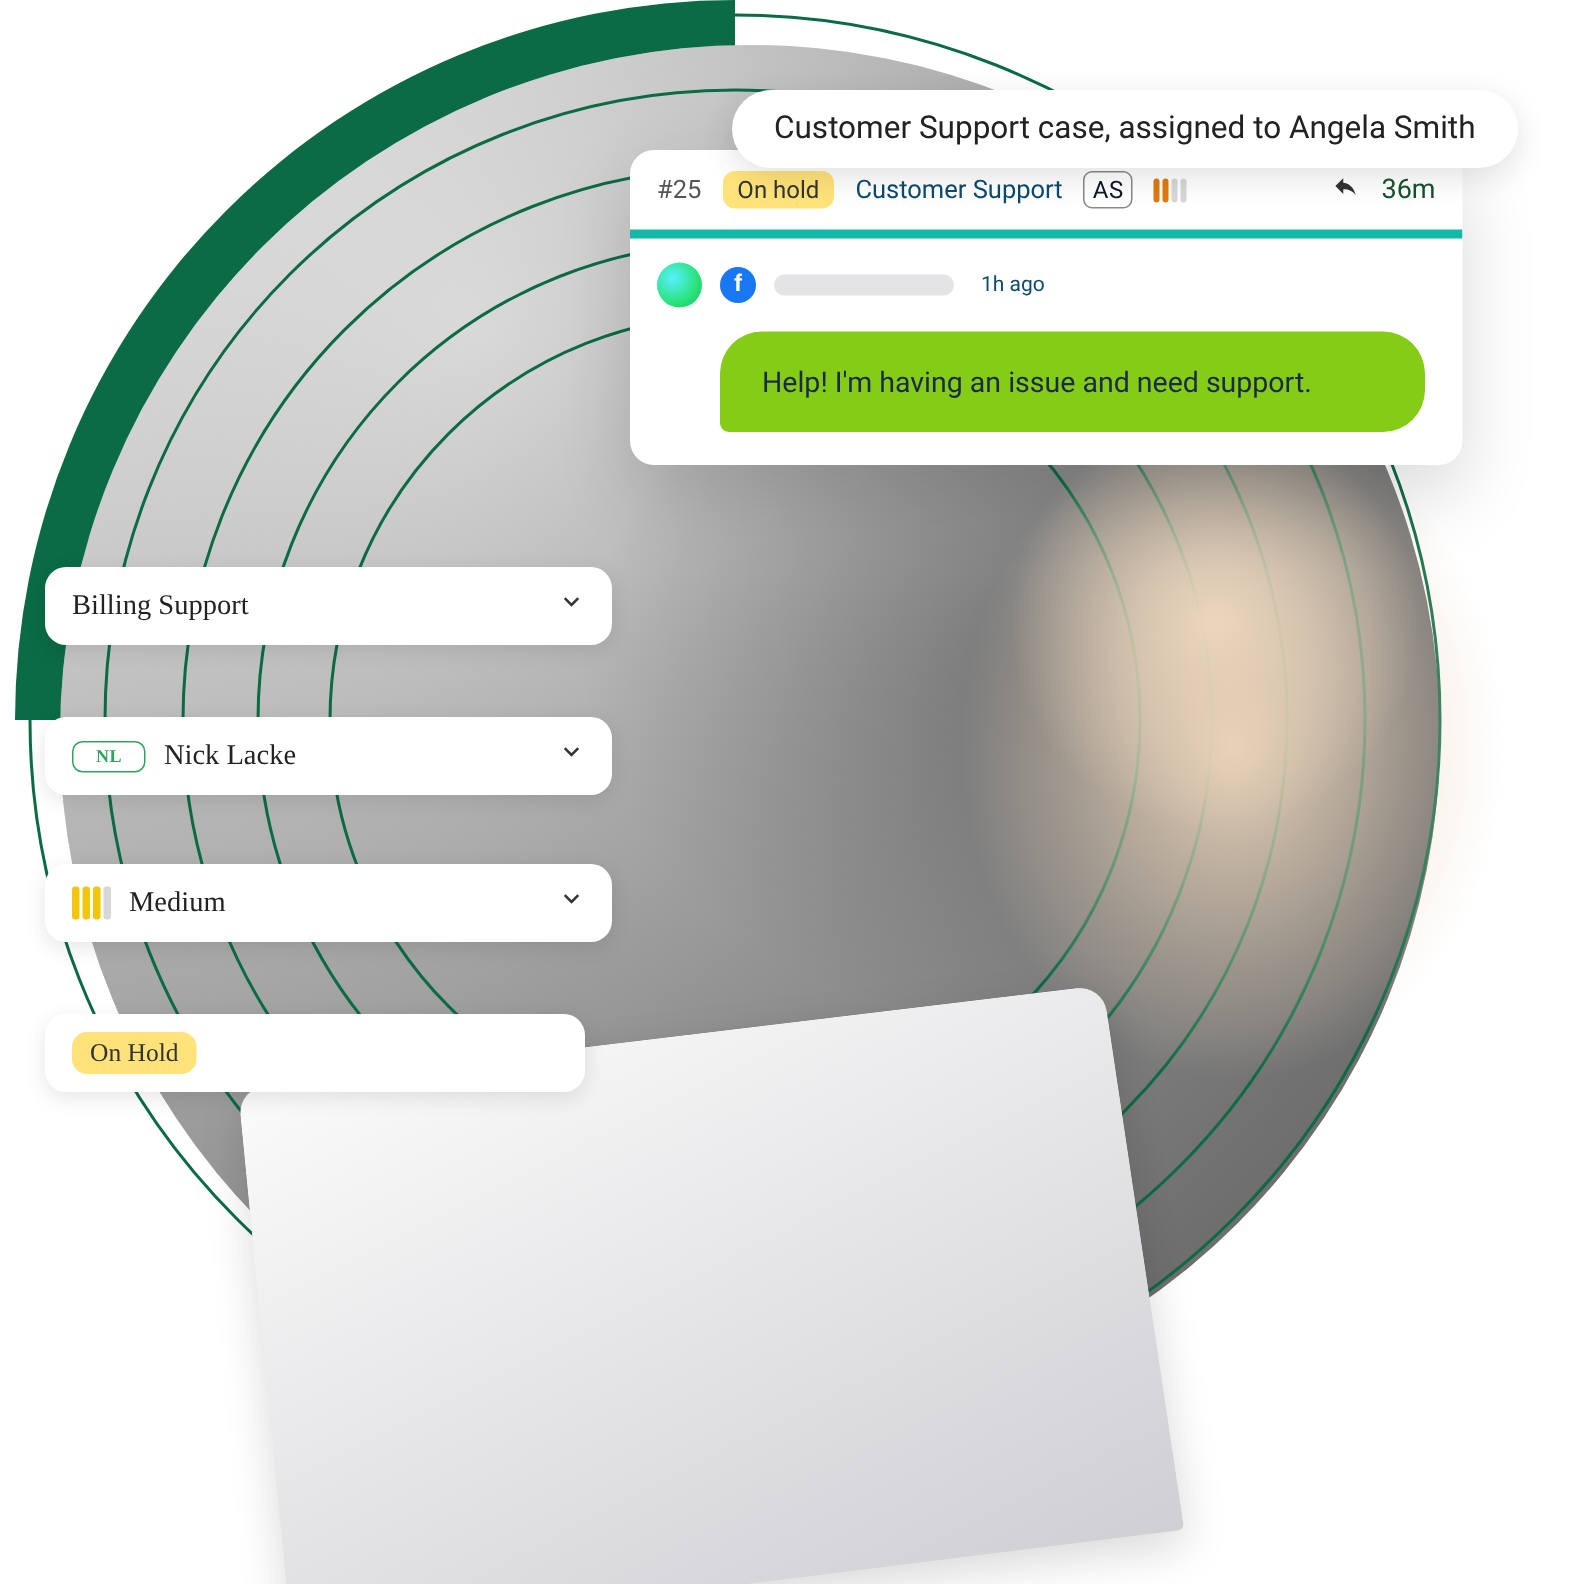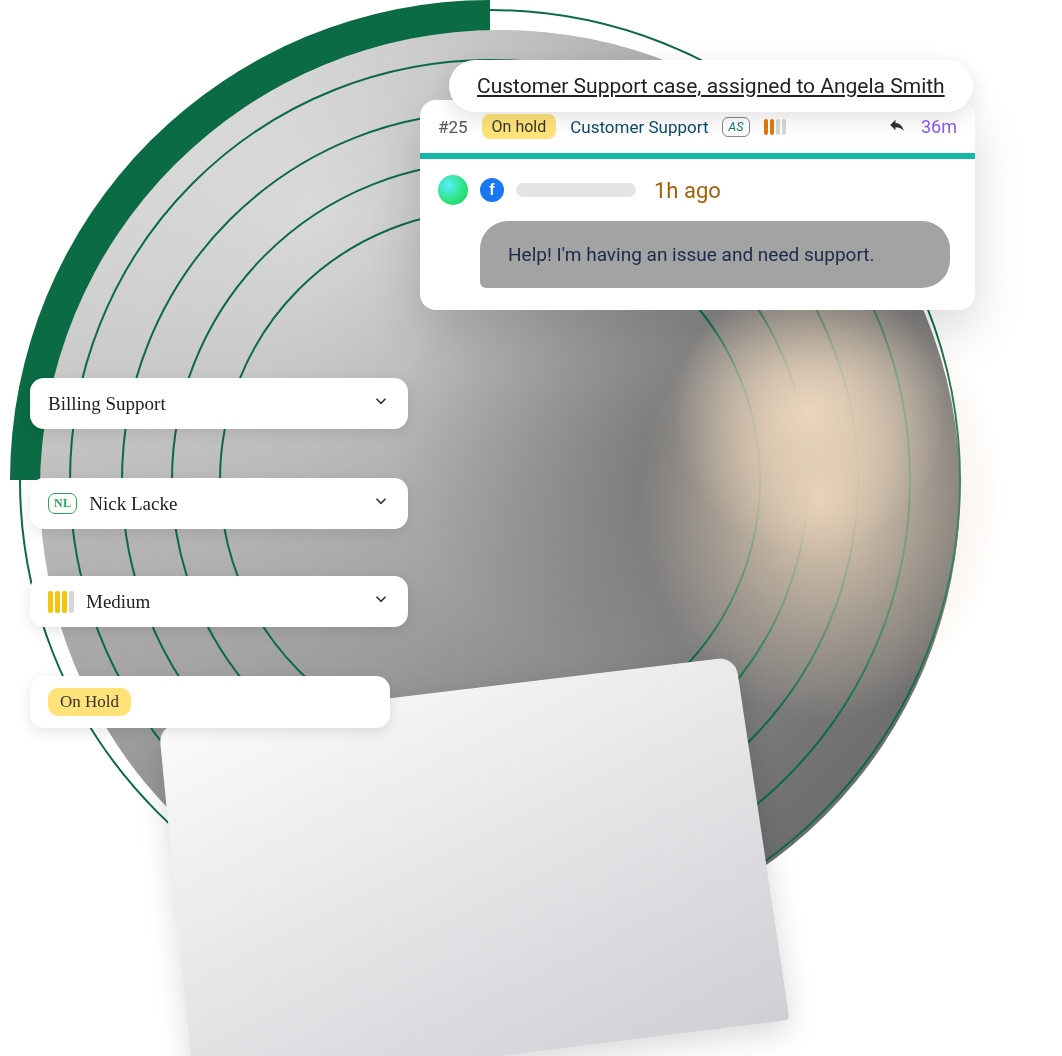--- a/index.html
+++ b/index.html
@@ -81,30 +81,29 @@
     background: linear-gradient(160deg, #fbfbfb, #e3e3e6 55%, #cfcfd4);
     transform: perspective(1200px) rotateX(6deg) rotateZ(-7deg);
     border-radius: 18px 18px 4px 4px;
     box-shadow: 0 10px 30px rgba(0,0,0,0.15);
   }
 
   
   .title-pill {
     position: absolute;
     top: 60px;
-    left: 449px;
+    left: 488px;
     background: #fff;
     border-radius: 999px;
     padding: 14px 28px;
     font-size: 21px;
     color: #222;
     box-shadow: 0 6px 22px rgba(0,0,0,0.12);
     z-index: 12;
     white-space: nowrap;
-    text-decoration: underline;
   }
 
   
   .case-card {
     position: absolute;
     top: 100px;
     left: 420px;
     width: 555px;
     background: #fff;
     border-radius: 16px;
@@ -127,24 +126,23 @@
     border-radius: 8px;
     padding: 3px 10px;
     font-size: 16px;
     color: #333;
   }
   .category { color: #0c4a6e; }
   .assignee-badge {
     border: 1.5px solid #888;
     border-radius: 6px;
     padding: 2px 5px;
-    font-size: 12px;
-    color: #0f766e;
+    font-size: 16px;
+    color: #0f172a;
     letter-spacing: 0.5px;
-    font-style: italic;
   }
   .priority-bars {
     display: inline-flex;
     gap: 2px;
     align-items: flex-end;
   }
   .priority-bars span {
     width: 4px;
     border-radius: 2px;
     display: inline-block;
@@ -152,21 +150,21 @@
   .pb-a { height: 16px; background: #e07a0c; }
   .pb-b { height: 16px; background: #e07a0c; }
   .pb-c { height: 16px; background: #d7d7d7; }
   .pb-d { height: 16px; background: #d7d7d7; }
 
   .case-header .spacer { flex: 1; }
   .reply-ico {
     width: 20px; height: 18px;
     color: #333;
   }
-  .time-ago { color: #8b5cf6; font-size: 18px; }
+  .time-ago { color: #14532d; font-size: 18px; }
 
   .case-body { padding: 16px 18px 22px; }
   .msg-row {
     display: flex;
     align-items: center;
     gap: 12px;
   }
   .avatar-dot {
     width: 30px; height: 30px; border-radius: 50%;
     background: radial-gradient(circle at 35% 35%, #58f0ff, #2ae27a 60%, #12c45a);
@@ -174,26 +172,26 @@
   .fb-icon {
     width: 24px; height: 24px; border-radius: 50%;
     background: #1877f2;
     display: flex; align-items: center; justify-content: center;
     color: #fff; font-weight: 700; font-size: 16px;
     font-family: Arial, sans-serif;
   }
   .name-skel {
     width: 120px; height: 14px; border-radius: 7px; background: #e4e4e6;
   }
-  .msg-time { color: #a16207; font-size: 22px; margin-left: 6px; }
+  .msg-time { color: #0c4a6e; font-size: 14px; margin-left: 6px; }
 
   .msg-bubble {
     margin-top: 16px;
     margin-left: 42px;
-    background: #a3a3a3;
+    background: #84cc16;
     color: #1b2a4a;
     border-radius: 28px 28px 28px 6px;
     padding: 22px 28px;
     font-size: 19px;
     max-width: 470px;
   }
 
   
   .dropdown {
     position: absolute;
@@ -215,21 +213,21 @@
   }
   .dd-1 { left: 30px; top: 378px; width: 378px; }
   .dd-2 { left: 30px; top: 478px; width: 378px; }
   .dd-3 { left: 30px; top: 576px; width: 378px; justify-content: space-between; }
   .dd-4 { left: 30px; top: 676px; width: 360px; padding: 12px 18px; }
 
   .user-badge {
     border: 1.5px solid #2ea65a;
     color: #2ea65a;
     border-radius: 7px;
-    padding: 2px 5px;
+    padding: 2px 15px;
     font-size: 12px;
     font-weight: 600;
     letter-spacing: 0.3px;
   }
 
   .priority-bars.big span { width: 5px; height: 22px; }
   .priority-bars.big .pb-a { background: #f3c60e; }
   .priority-bars.big .pb-b { background: #f3c60e; }
   .priority-bars.big .pb-c { background: #f3c60e; }
   .priority-bars.big .pb-d { background: #d7d7d7; }

